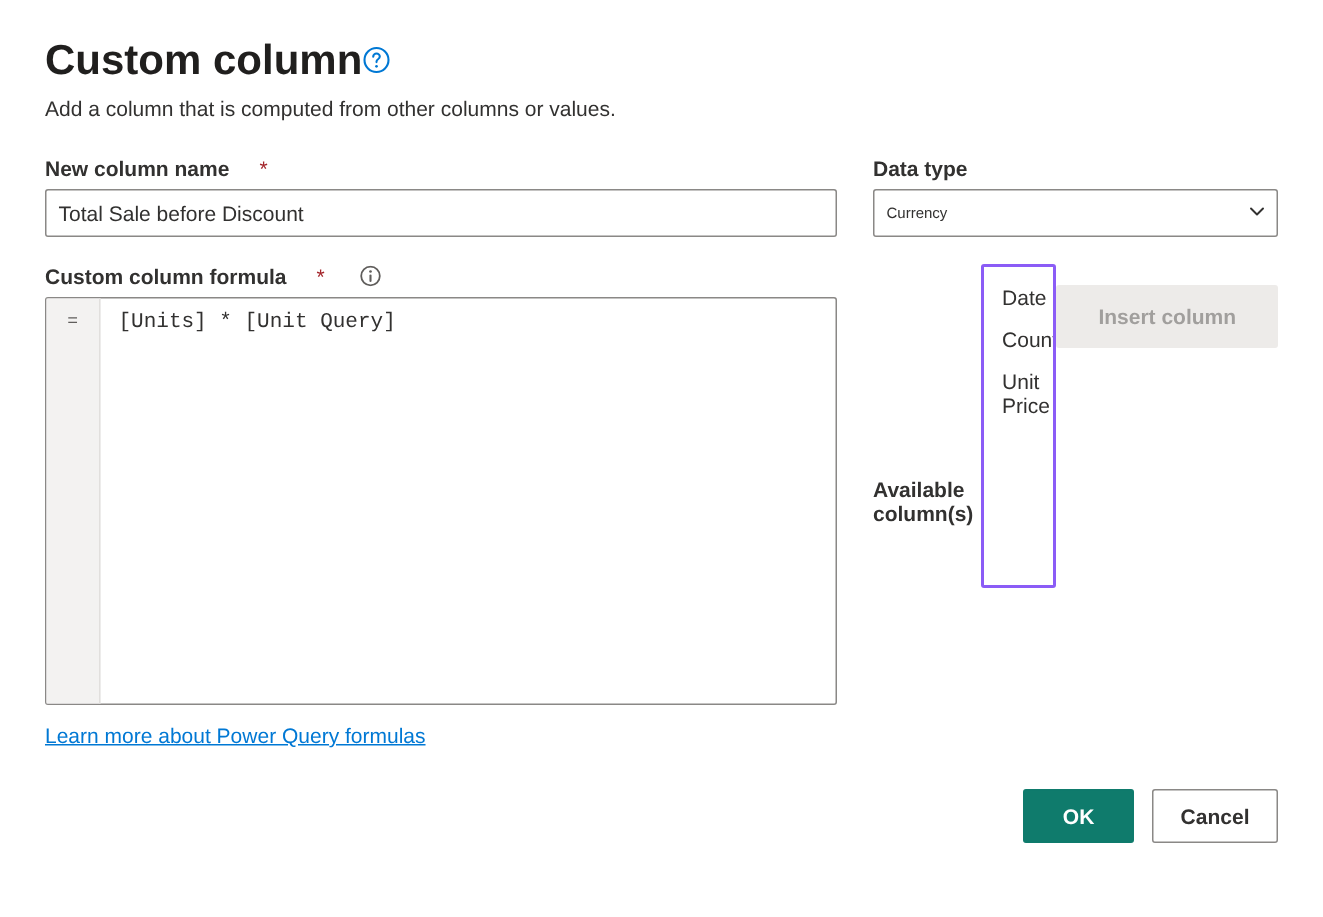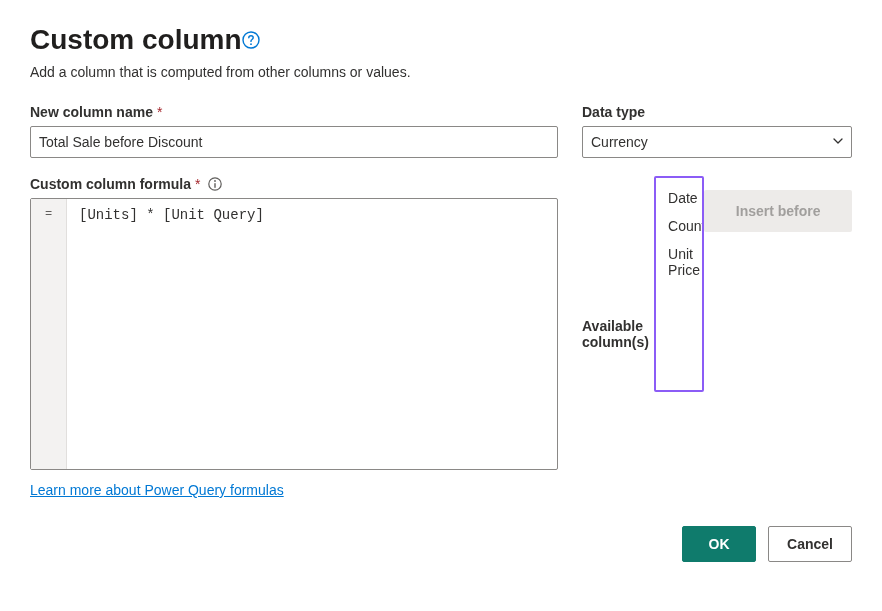--- a/index.html
+++ b/index.html
@@ -47,21 +47,21 @@
     .col-right {
       width: 270px;
     }
     .field-label {
       font-size: 14px;
       font-weight: 600;
       color: #323130;
       margin-bottom: 6px;
       display: flex;
       align-items: center;
-      gap: 4px;
+      gap: 20px;
     }
     .required {
       color: #a4262c;
       font-weight: 400;
     }
     .info-icon {
       display: inline-flex;
       margin-left: 4px;
     }
     .text-input {
@@ -78,21 +78,21 @@
     .select-wrap {
       position: relative;
       width: 100%;
     }
     .select-display {
       width: 100%;
       height: 32px;
       border: 1px solid #8a8886;
       border-radius: 2px;
       padding: 0 32px 0 8px;
-      font-size: 14px;
+      font-size: 10px;
       color: #323130;
       background: #fff;
       display: flex;
       align-items: center;
       cursor: pointer;
     }
     .chevron {
       position: absolute;
       right: 8px;
       top: 50%;
@@ -256,20 +256,20 @@
     <a class="learn-link">Learn more about Power Query formulas</a>
   </div>
 
   <div class="available-area">
     <div class="field-label">Available column(s)</div>
     <div class="columns-list">
       <div class="column-item">Date</div>
       <div class="column-item">Country</div>
       <div class="column-item">Unit Price</div>
     </div>
-    <button class="insert-button" disabled="">Insert before</button>
+    <button class="insert-button" disabled="">Insert column</button>
   </div>
 </div>
 
 <div class="footer">
   <button class="btn btn-primary">OK</button>
   <button class="btn btn-secondary">Cancel</button>
 </div>
 
 </body></html>

